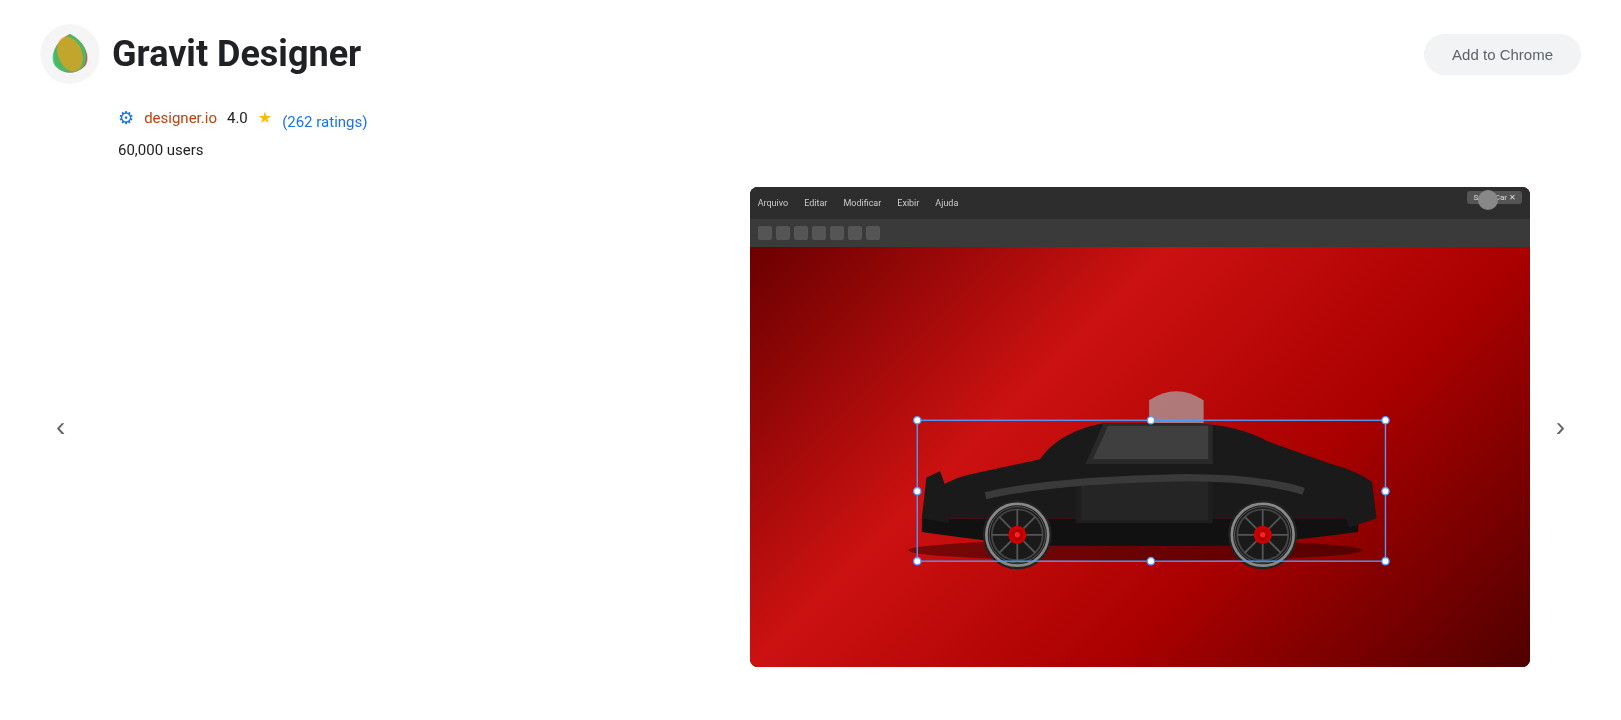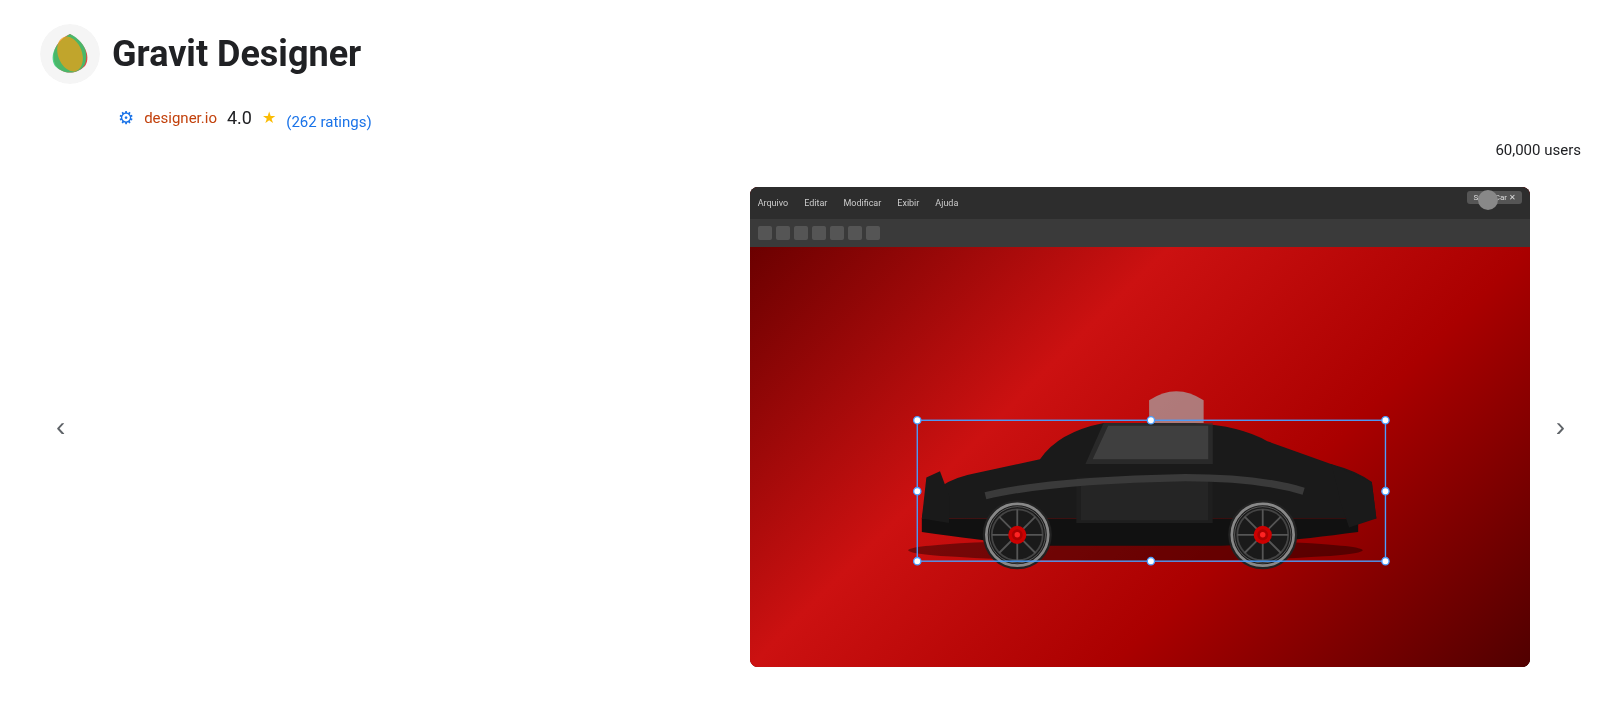--- a/index.html
+++ b/index.html
@@ -77,41 +77,40 @@
     }
 
     .site-link {
       color: #c2410c;
       font-size: 15px;
       text-decoration: none;
       font-weight: 400;
     }
 
     .rating-value {
-      font-size: 18px;
+      font-size: 15px;
       color: #202124;
     }
 
     .star-icon {
       color: #fbbc04;
       font-size: 16px;
     }
 
     .ratings-count {
       color: #1a73e8;
       font-size: 15px;
       margin-top: 9px;
     }
 
     .users-row {
-      margin-left: 32px;
+      margin-left: 78px;
       margin-bottom: 28px;
       font-size: 15px;
       color: #202124;
-      text-align: right;
     }
 
     
     .carousel-container {
       position: relative;
       display: flex;
       align-items: center;
       justify-content: center;
       width: 100%;
       margin-top: 8px;
@@ -238,20 +237,21 @@
 
           <path d="M30 10 C20 15, 10 25, 15 40 C20 50, 35 52, 45 42 C50 35, 48 20, 30 10Z" fill="#e84040"></path>
           <path d="M30 10 C40 15, 50 25, 45 40 C40 50, 25 52, 15 42 C10 35, 12 20, 30 10Z" fill="#2ecc71" opacity="0.85"></path>
           <ellipse cx="30" cy="30" rx="12" ry="18" fill="#f39c12" transform="rotate(-20 30 30)" opacity="0.7"></ellipse>
         </svg>
       </div>
 
       <h1 class="app-title">Gravit Designer</h1>
     </div>
 
+    <button class="add-to-chrome-btn">Add to Chrome</button>
   </div>
 
   <div class="meta-row">
     <span class="verified-icon">⚙</span>
     <a class="site-link" href="#">designer.io</a>
     <span class="rating-value">4.0</span>
     <span class="star-icon">★</span>
     <span class="ratings-count">(262 ratings)</span>
   </div>
 

